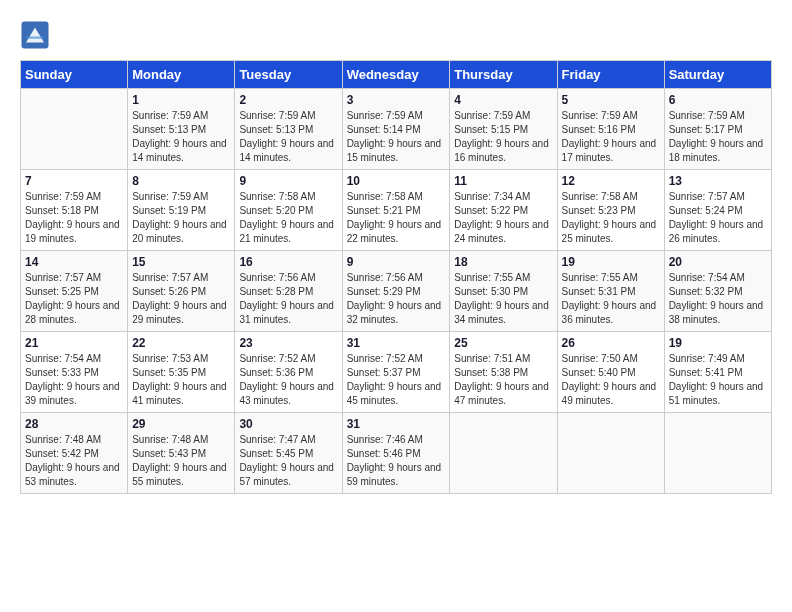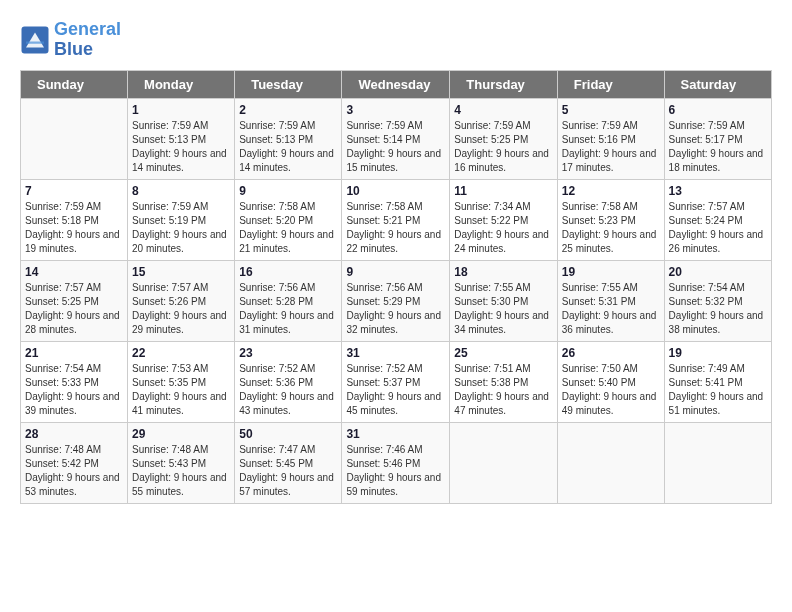--- a/index.html
+++ b/index.html
@@ -45,23 +45,23 @@
     .location {
       font-size: 14px;
       color: #333;
     }
     table {
       width: 100%;
       border-collapse: collapse;
       font-size: 11px;
     }
     thead tr th {
-      background-color: #737373;
+      background-color: #1d4ed8;
       color: #fff;
-      padding: 6px 16px;
+      padding: 6px 4px;
       text-align: left;
       font-size: 13px;
       font-weight: bold;
       border: 1px solid #ccc;
     }
     tbody tr td {
       border: 1px solid #ccc;
       vertical-align: top;
       padding: 4px;
       height: 80px;
@@ -92,24 +92,20 @@
 </head>
 <body>
 
 <div class="header">
   <div class="logo">
     <svg class="logo-icon" viewBox="0 0 40 40">
       <rect x="2" y="2" width="36" height="36" rx="4" fill="#3a6db5"></rect>
       <polygon points="8,30 20,10 32,30" fill="white" opacity="0.9"></polygon>
       <rect x="8" y="22" width="24" height="3" fill="#4a90d9" opacity="0.7"></rect>
     </svg>
-    <div class="logo-text">
-      <div><span>General</span></div>
-      <div style="color:#3a6db5;">Blue</div>
-    </div>
   </div>
   <div class="title-block">
     <div class="month-title"></div>
     <div class="location"></div>
   </div>
 </div>
 
 <table>
   <thead>
     <tr id="header-row">
@@ -142,21 +138,21 @@
         <td>
           <span class="day-num">3</span>
           <div class="day-info">Sunrise: 7:59 AM
 Sunset: 5:14 PM
 Daylight: 9 hours
 and 15 minutes.</div>
         </td>
         <td>
           <span class="day-num">4</span>
           <div class="day-info">Sunrise: 7:59 AM
-Sunset: 5:25 PM
+Sunset: 5:15 PM
 Daylight: 9 hours
 and 16 minutes.</div>
         </td>
         <td>
           <span class="day-num">5</span>
           <div class="day-info">Sunrise: 7:59 AM
 Sunset: 5:16 PM
 Daylight: 9 hours
 and 17 minutes.</div>
         </td>
@@ -330,21 +326,21 @@
 and 53 minutes.</div>
         </td>
         <td>
           <span class="day-num">29</span>
           <div class="day-info">Sunrise: 7:48 AM
 Sunset: 5:43 PM
 Daylight: 9 hours
 and 55 minutes.</div>
         </td>
         <td>
-          <span class="day-num">50</span>
+          <span class="day-num">30</span>
           <div class="day-info">Sunrise: 7:47 AM
 Sunset: 5:45 PM
 Daylight: 9 hours
 and 57 minutes.</div>
         </td>
         <td>
           <span class="day-num">31</span>
           <div class="day-info">Sunrise: 7:46 AM
 Sunset: 5:46 PM
 Daylight: 9 hours

